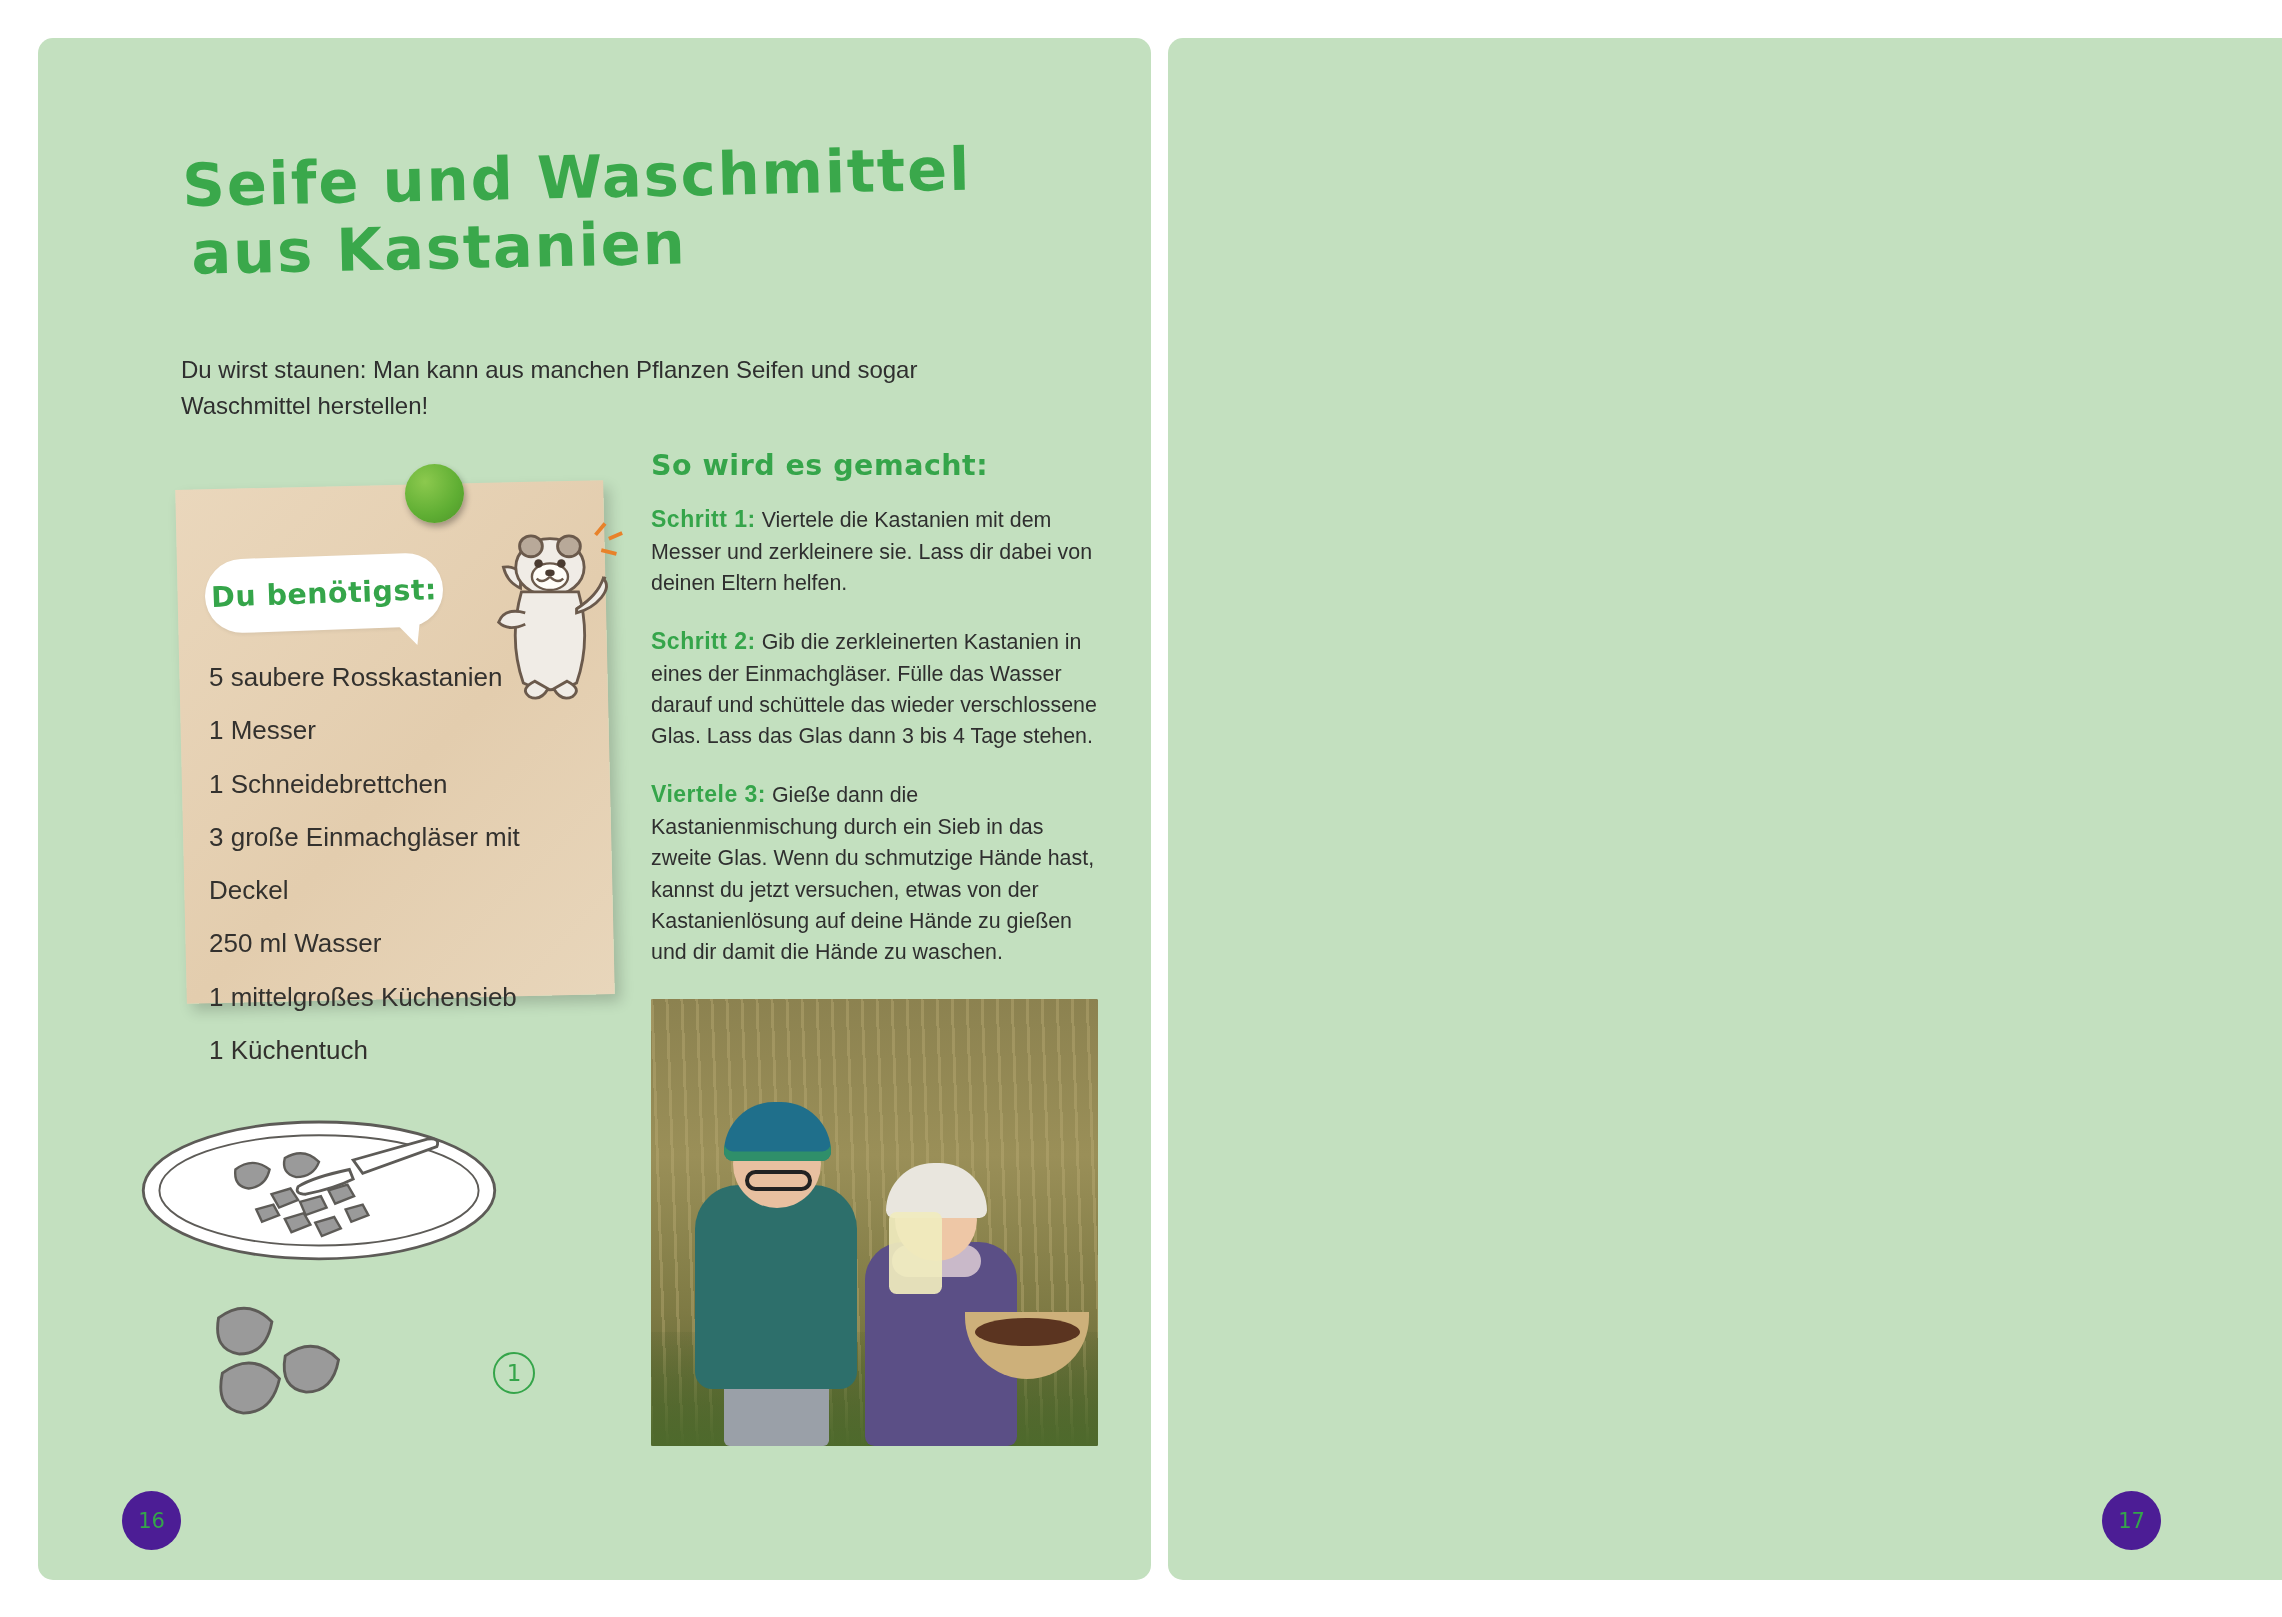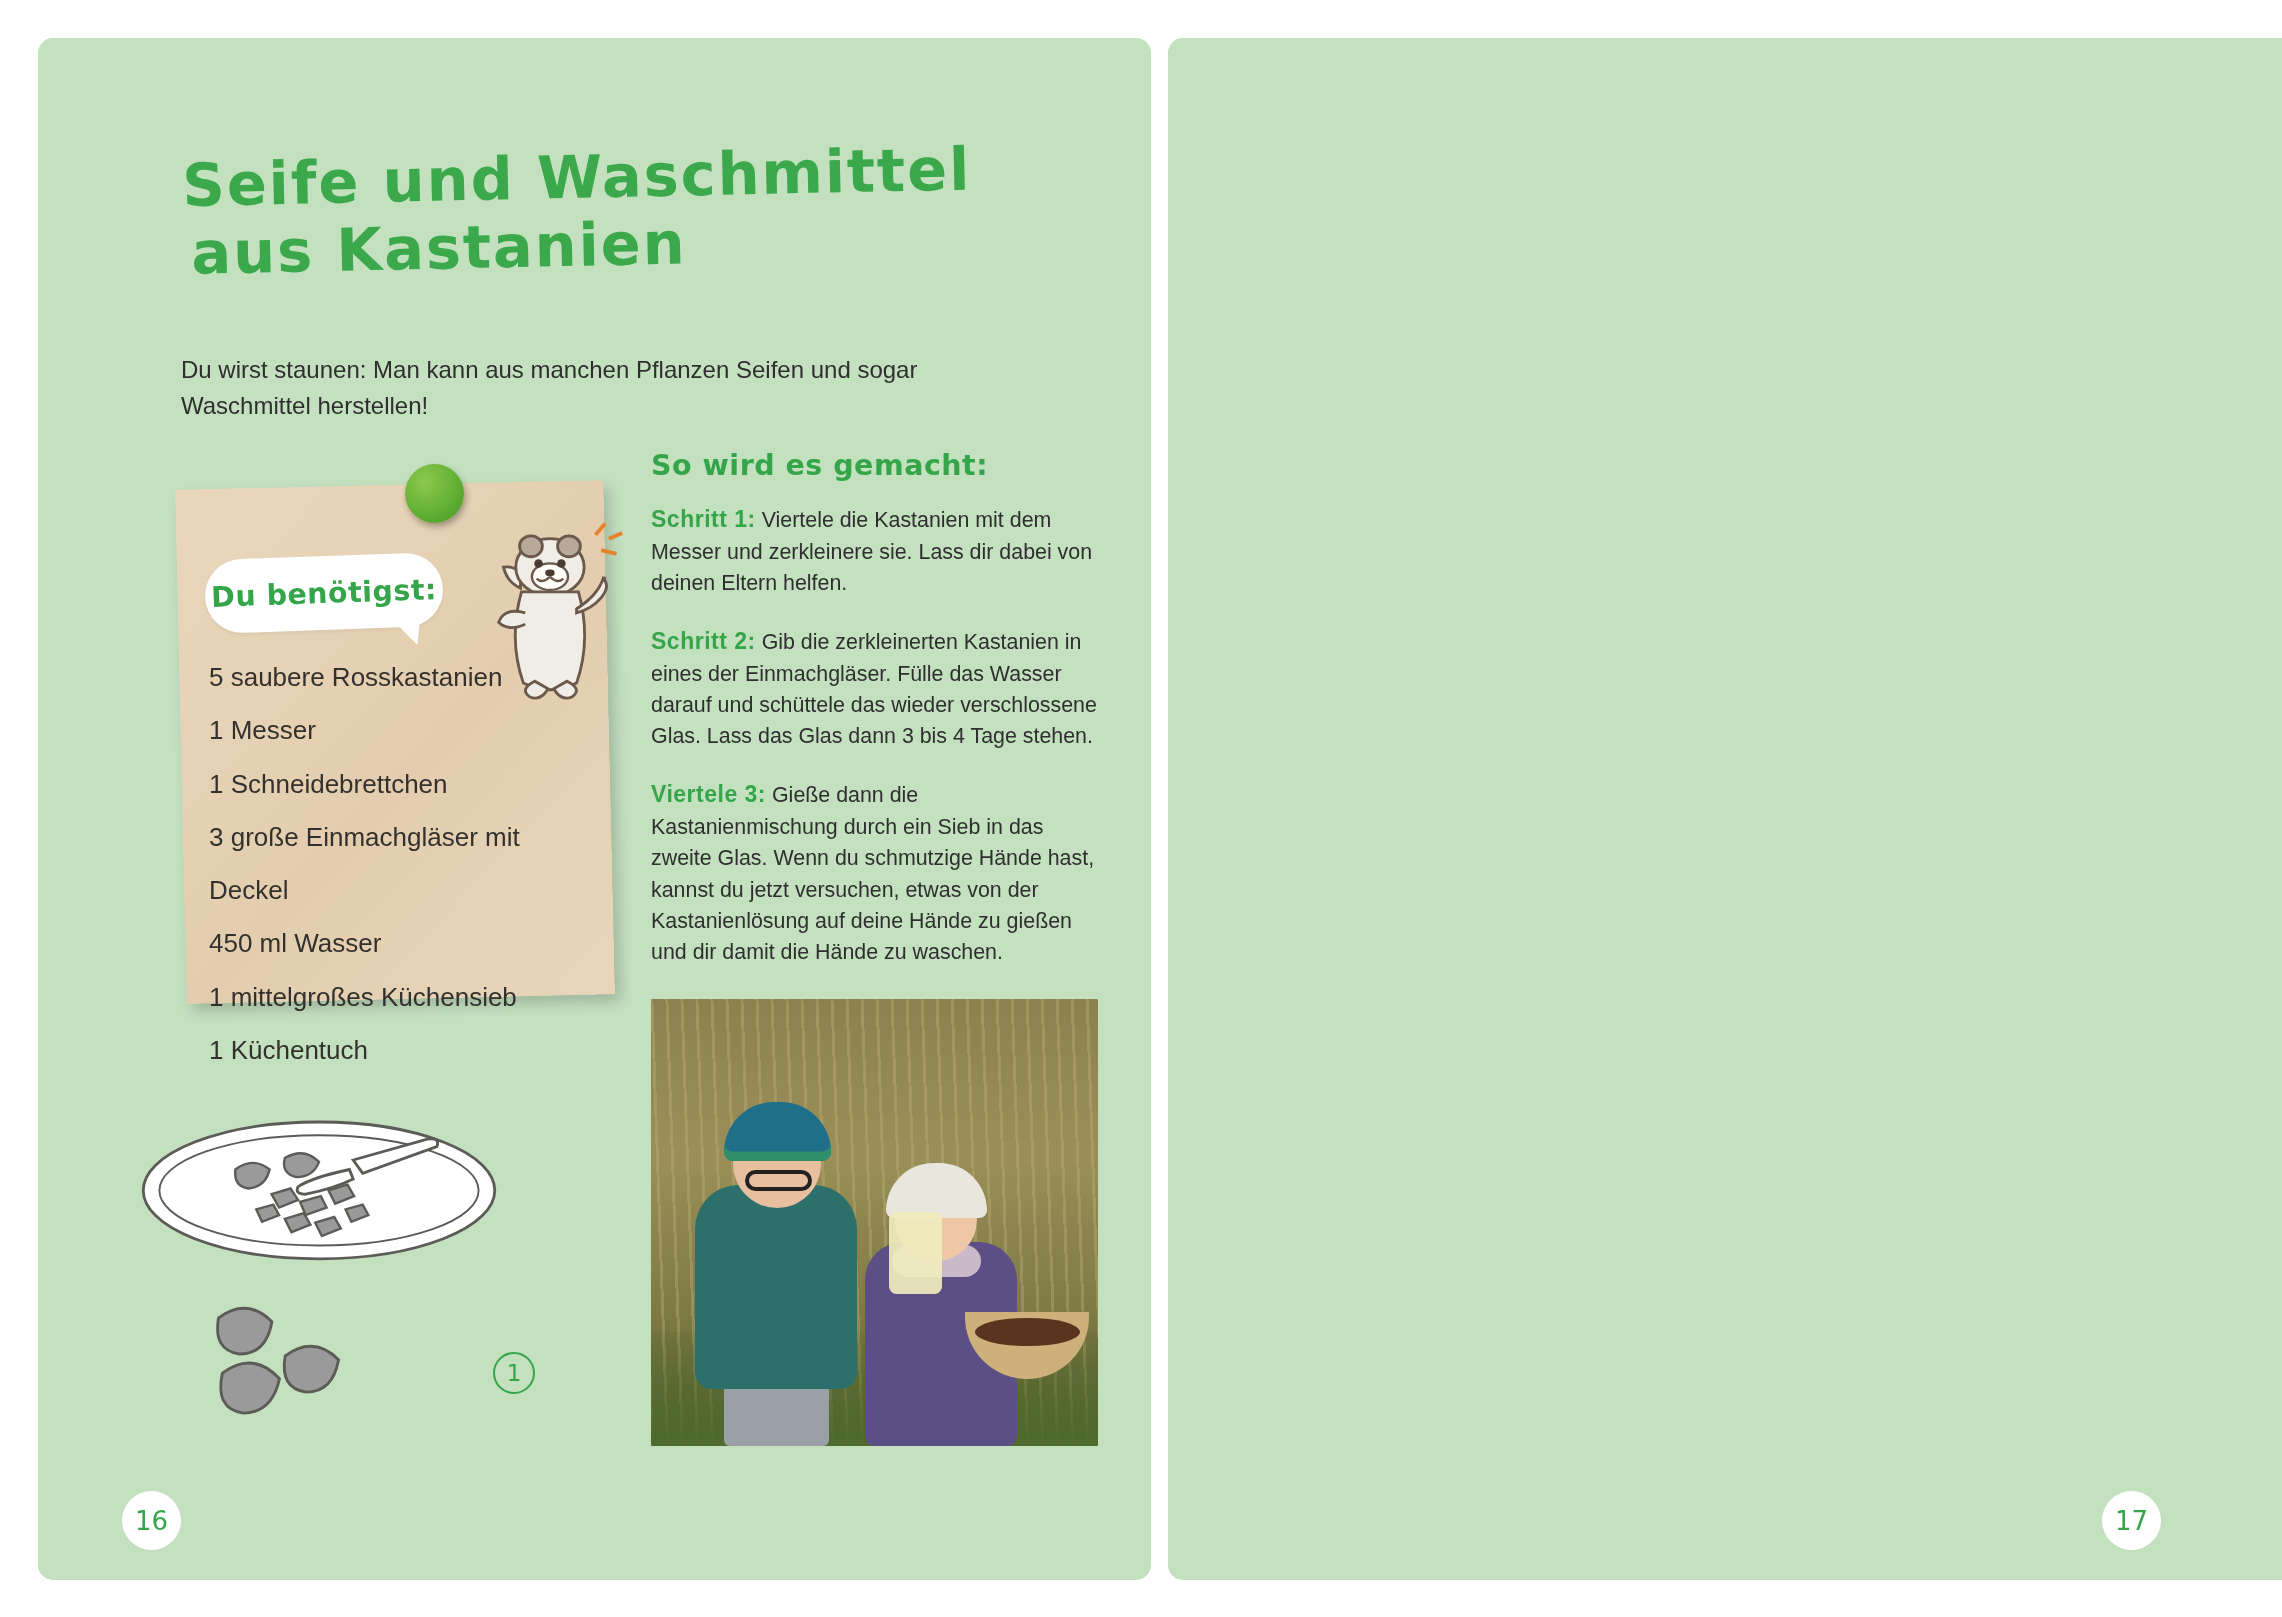--- a/index.html
+++ b/index.html
@@ -167,23 +167,23 @@
     color: #35a54a;
     font-size: 23px;
     display:flex; align-items:center; justify-content:center;
     font-family: "DejaVu Sans", sans-serif;
     background: transparent;
   }
   .pagenum {
     position: absolute;
     width: 59px; height: 59px;
     border-radius: 50%;
-    background: #ffffff;
+    background: #4c1d95;
     color: #35a54a;
-    font-size: 26px;
+    font-size: 21px;
     display:flex; align-items:center; justify-content:center;
     font-family: "DejaVu Sans", sans-serif;
   }
 </style>
 </head>
 <body>
 
 <div class="spread">
 
   <div class="page page-left">
@@ -200,21 +200,21 @@
 
     <div class="bubble bubble-needs">
       <span>Du benötigst:</span>
     </div>
 
     <div class="needs-list">
       <div>5 saubere Rosskastanien</div>
       <div>1 Messer</div>
       <div>1 Schneidebrettchen</div>
       <div>3 große Einmachgläser mit Deckel</div>
-      <div>450 ml Wasser</div>
+      <div>250 ml Wasser</div>
       <div>1 mittelgroßes Küchensieb</div>
       <div>1 Küchentuch</div>
     </div>
 
     <svg width="162" height="190" viewBox="0 0 170 200" style="position:absolute;left:430px;top:476px;">
       <g fill="#f0ece6" stroke="#6b5a4c" stroke-width="3">
         <path d="M55 78 q-14 -6 -18 -22 q10 -2 18 6 z"></path>
         <ellipse cx="86" cy="56" rx="36" ry="30"></ellipse>
         <path d="M56 82 q-14 50 2 96 q28 14 56 0 q16 -46 2 -96 z"></path>
       </g>

